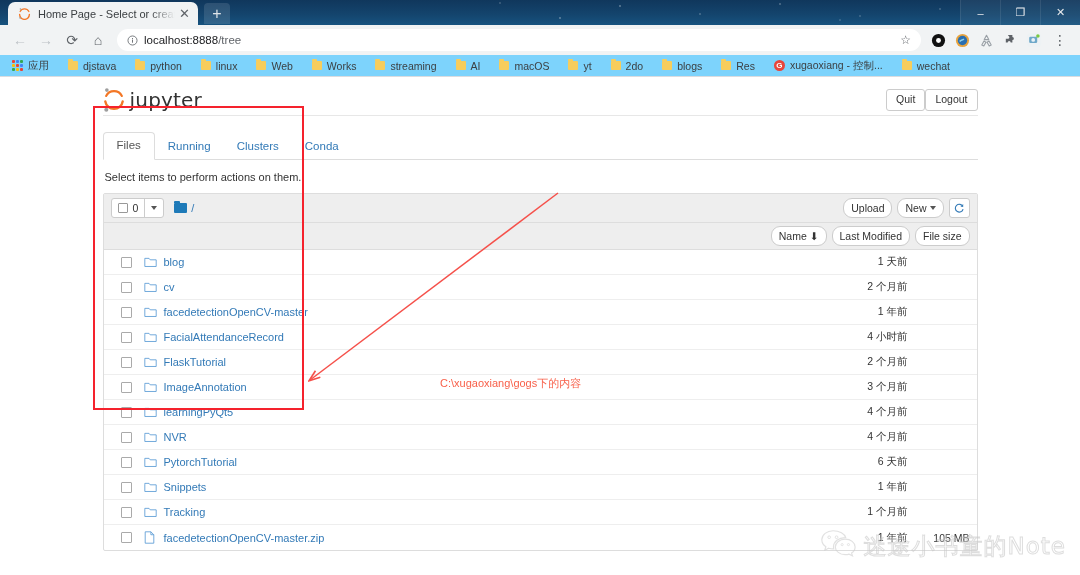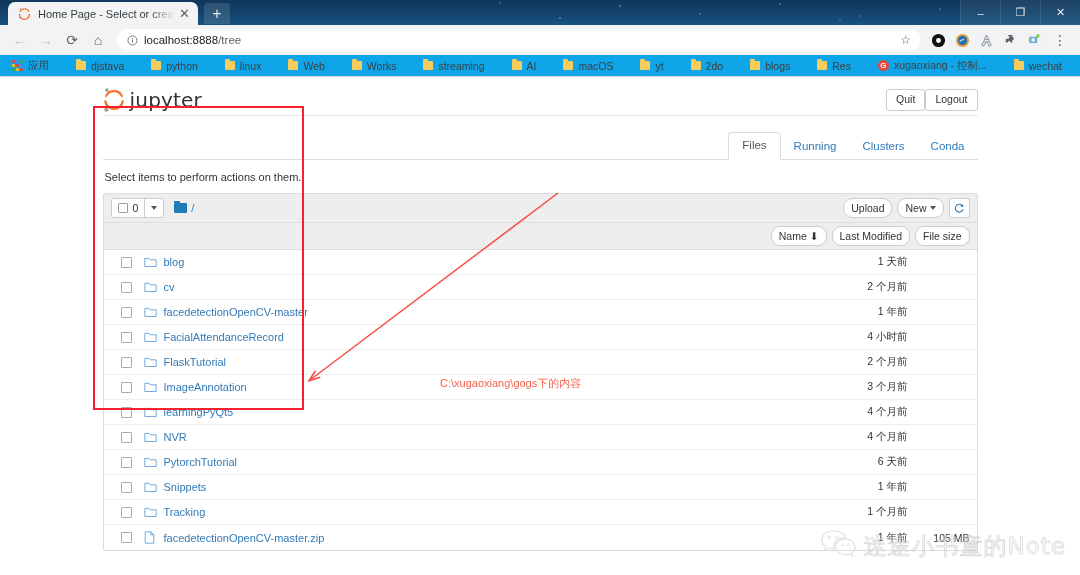--- a/index.html
+++ b/index.html
@@ -89,23 +89,23 @@
   .omni-url .host { color: #202124; }
   .omni-url .path { color: #5f6368; }
   .star { color: #5f6368; font-size: 12px; margin-left: auto; }
   .ext-icons { display: flex; align-items: center; gap: 2px; }
   .ext {
     width: 22px; height: 22px; display:flex; align-items:center; justify-content:center;
     border-radius: 50%;
   }
 
   .bookmarks {
-    height: 22px; background: #0ea5e9;
+    height: 22px; background: #7dd3fc;
     display: flex; align-items: center;
-    padding: 0 8px; gap: 16px;
+    padding: 0 8px; gap: 8px;
     border-bottom: 1px solid #dadce0;
     overflow: hidden;
   }
   .bm { display: flex; align-items: center; padding: 0 7px 0 4px; height: 18px; flex: 0 0 auto; }
   .bm-label { font-size: 10.5px; color: #3c4043; white-space: nowrap; }
   .bm-folder {
     width: 10px; height: 9px; background: #f7cd5c; border-radius: 1px;
     margin-right: 5px; flex: 0 0 10px; position: relative;
   }
   .bm-folder::before {
@@ -144,21 +144,21 @@
   .jp-logo { display: flex; align-items: center; }
   .jp-logo-mark { width: 22px; height: 26px; margin-right: 5px; }
   .jp-logo-text { font-size: 20px; color: #333; letter-spacing: .2px; font-family: "DejaVu Sans", sans-serif; }
   .jp-header-right { margin-left: auto; display: flex; gap: 0; }
   .btn {
     font-size: 10.5px; color: #333;
     border: 1px solid #ccc; background: #fff;
     border-radius: 3px; padding: 4px 9px; line-height: 1.1;
   }
 
-  .jp-tabs { display: flex; align-items: flex-end; height: 29px; border-bottom: 1px solid #ddd; margin-top: 15px; justify-content: flex-end; }
+  .jp-tabs { display: flex; align-items: flex-end; height: 29px; border-bottom: 1px solid #ddd; margin-top: 15px; }
   .jp-tab { font-size: 11.5px; color: #337ab7; padding: 6px 13px; line-height: 1.2; position: relative; top: 1px; }
   .jp-tab.active { color: #555; background: #fff; border: 1px solid #ddd; border-bottom-color: #fff; border-radius: 4px 4px 0 0; }
 
   .select-note { font-size: 11px; color: #333; padding: 11px 0 10px 2px; }
 
   .list-panel { border: 1px solid #ddd; border-radius: 2px; }
   .list-toolbar {
     background: #eee; border-bottom: 1px solid #ddd;
     height: 29px; display: flex; align-items: center; padding: 0 7px;
   }

